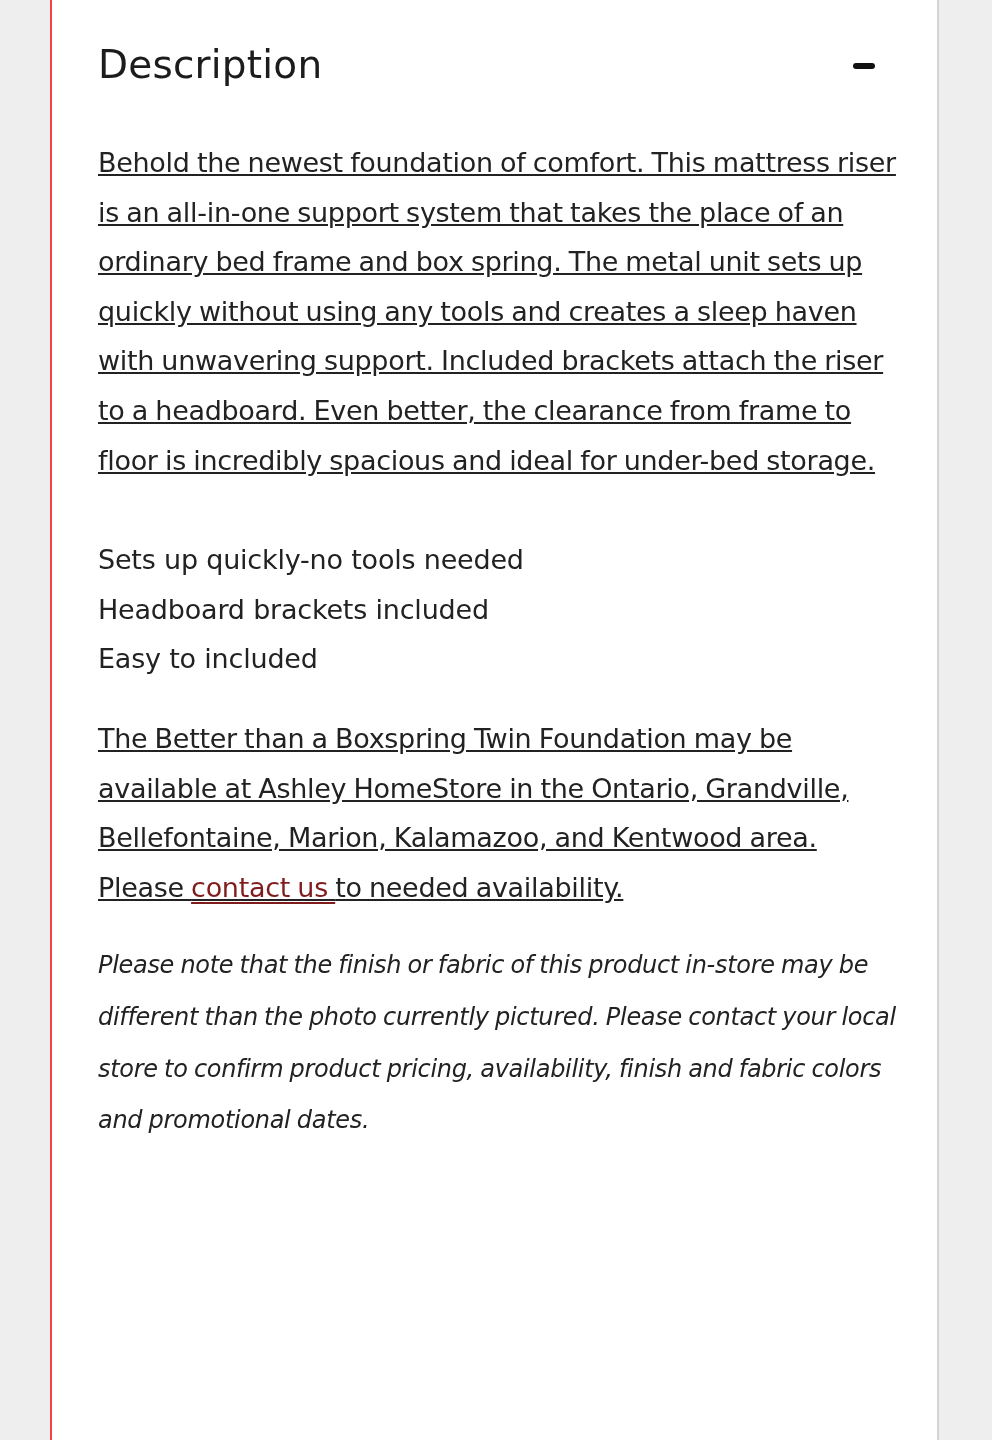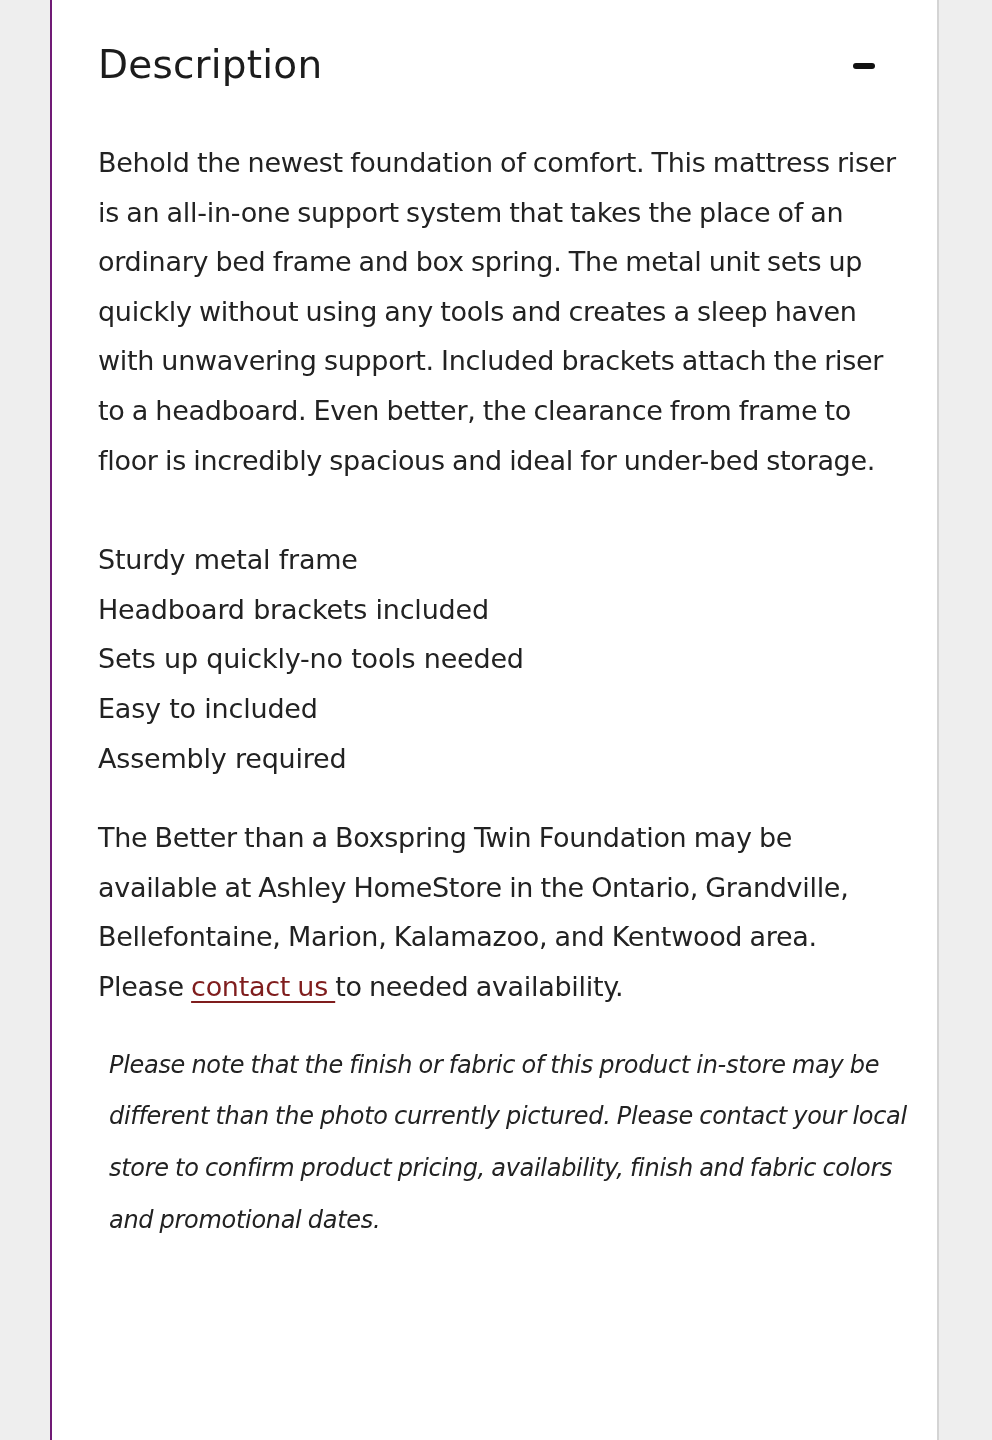--- a/index.html
+++ b/index.html
@@ -15,21 +15,21 @@
       font-family: "DejaVu Sans", sans-serif;
       color: #222222;
     }
     .card {
       position: absolute;
       left: 50px;
       top: 0;
       width: 889px;
       height: 1440px;
       background: #ffffff;
-      border-left: 2px solid #701a75;
+      border-left: 2px solid #ef4444;
       border-right: 2px solid #d4d4d4;
       box-sizing: border-box;
     }
     .header {
       position: absolute;
       left: 46px;
       right: 46px;
       top: 36px;
       height: 56px;
       display: flex;
@@ -58,20 +58,21 @@
       top: 138px;
       width: 810px;
     }
     .para {
       font-size: 27px;
       line-height: 49.6px;
       margin: 0;
       color: #222222;
       letter-spacing: -0.3px;
       word-spacing: -1px;
+      text-decoration: underline;
     }
     .features {
       list-style: none;
       padding: 0;
       margin: 50px 0 0 0;
     }
     .features li {
       font-size: 27px;
       line-height: 49.6px;
       color: #222222;
@@ -88,40 +89,37 @@
       cursor: pointer;
     }
     .note {
       margin-top: 28px;
       font-style: italic;
       font-size: 24px;
       line-height: 51.7px;
       color: #222222;
       letter-spacing: -0.3px;
       word-spacing: -1px;
-      margin-left: 11px;
     }
   </style>
 </head>
 <body>
 
 <div class="card">
   <div class="header">
     <h2 class="title">Description</h2>
     <span class="collapse-icon"></span>
   </div>
 
   <div class="content">
     <p class="para">Behold the newest foundation of comfort. This mattress riser is an all-in-one support system that takes the place of an ordinary bed frame and box spring. The metal unit sets up quickly without using any tools and creates a sleep haven with unwavering support. Included brackets attach the riser to a headboard. Even better, the clearance from frame to floor is incredibly spacious and ideal for under-bed storage.</p>
 
     <ul class="features">
-      <li>Sturdy metal frame</li>
+      <li>Sets up quickly-no tools needed</li>
       <li>Headboard brackets included</li>
-      <li>Sets up quickly-no tools needed</li>
       <li>Easy to included</li>
-      <li>Assembly required</li>
     </ul>
 
     <p class="para availability"><span>The Better than a Boxspring Twin Foundation may be available at Ashley HomeStore in the Ontario, Grandville, Bellefontaine, Marion, Kalamazoo, and Kentwood area. Please </span><a class="contact-link">contact us </a><span>to needed availability.</span></p>
 
     <p class="note">Please note that the finish or fabric of this product in-store may be different than the photo currently pictured. Please contact your local store to confirm product pricing, availability, finish and fabric colors and promotional dates.</p>
   </div>
 </div>
 
 </body></html>

